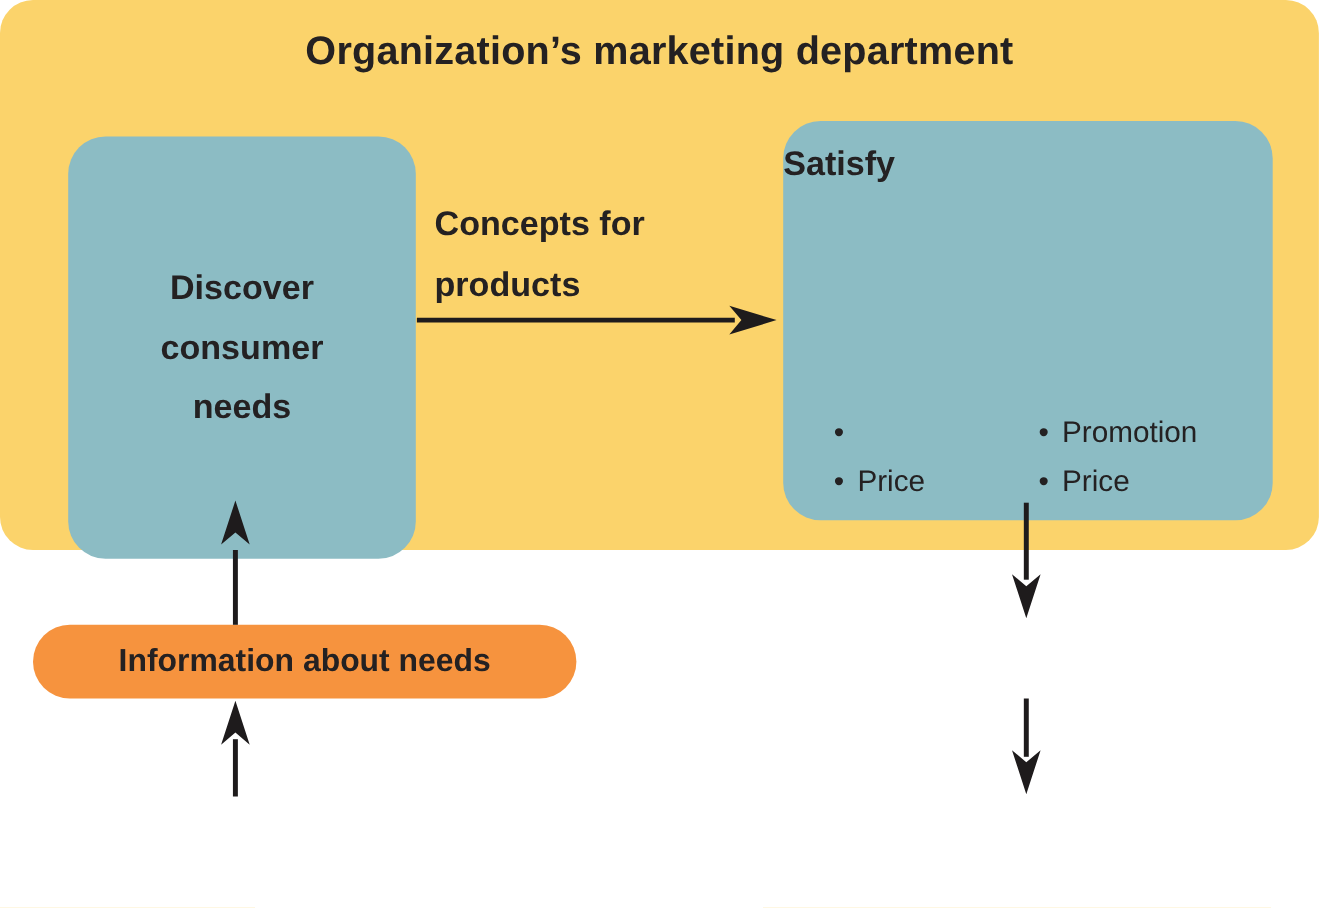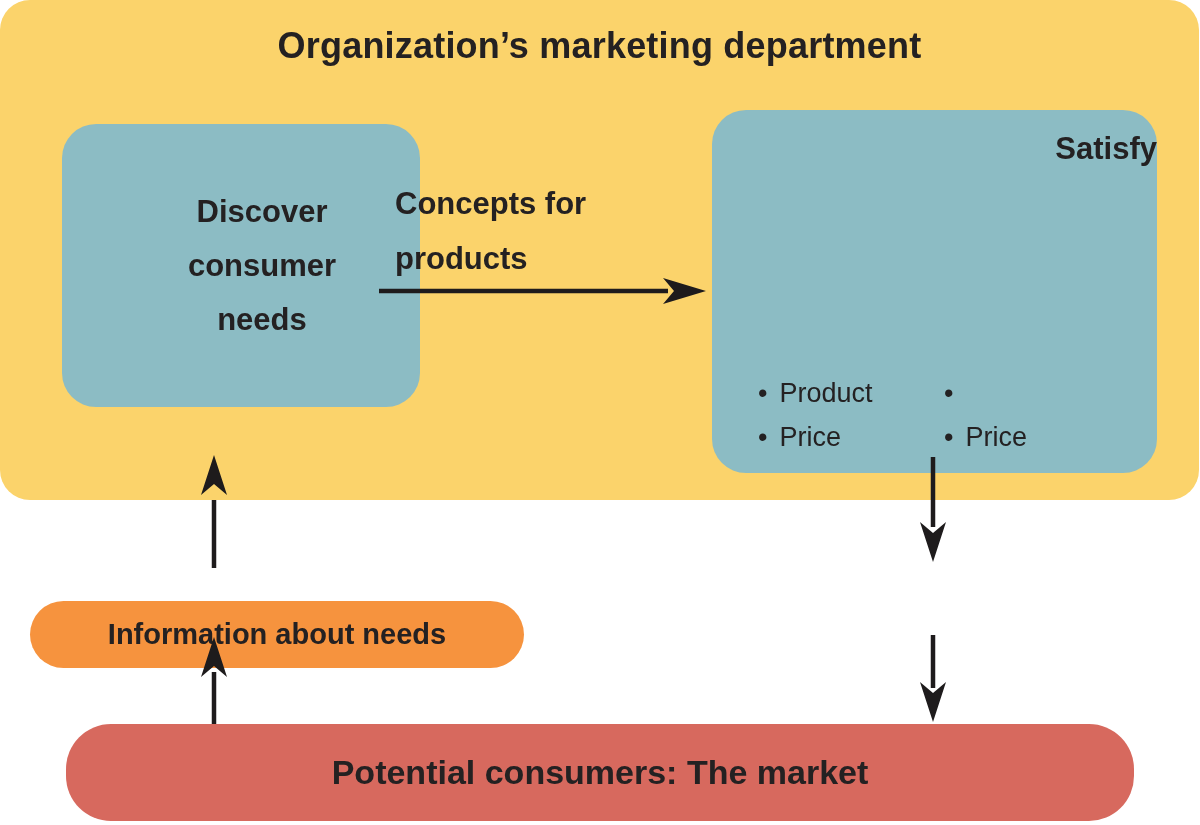--- a/index.html
+++ b/index.html
@@ -19,55 +19,55 @@
   }
   .dept-title{
     position:absolute; left:0; top:24px; width:1199px;
     text-align:center; font-size:36px; font-weight:700; line-height:44px;
     letter-spacing:0.2px;
   }
   .box{
     position:absolute; background:var(--teal); border-radius:34px;
   }
   .discover{
-    left:62px; top:124px; width:316px; height:283px;
-    display:flex; align-items:center; justify-content:center;padding-left:42px;
+    left:62px; top:124px; width:316px; height:384px;
+    display:flex; align-items:center; justify-content:center;
   }
   .discover-label{
     width:220px; text-align:center;
     font-size:31px; font-weight:700; line-height:54px;
   }
   .concepts-label{
     position:absolute; left:395px; top:176px; width:300px;
     text-align:left; font-size:31px; font-weight:700; line-height:55px;
   }
   .satisfy{
     left:712px; top:110px; width:445px; height:363px;
   }
   .satisfy-heading{
     position:absolute; left:0; top:17px; width:100%;
-    text-align:right; font-size:31px; font-weight:700; line-height:43px;
+    text-align:left; font-size:31px; font-weight:700; line-height:43px;
   }
   .satisfy-desc{
     position:absolute; left:28px; top:110px; width:310px;
     font-size:27px; font-weight:400; line-height:45px;
   }
   .satisfy-bullets{
     position:absolute; left:46px; top:261px;
     display:grid; grid-template-columns:186px auto; column-gap:0;
     font-size:27px; font-weight:400; line-height:44px;
   }
   .bullet-item{display:flex; align-items:baseline;}
   .bullet-dot{margin-right:12px;}
   .pill{
     position:absolute; height:67px; background:var(--orange); border-radius:34px;
     display:flex; align-items:center; justify-content:center;
     font-size:29px; font-weight:700;
   }
-  .pill-info{left:30px; top:568px; width:494px;margin-top:33px;}
+  .pill-info{left:30px; top:568px; width:494px;}
   .pill-goods{left:704px; top:568px; width:466px;}
   .market{
     position:absolute; left:66px; top:724px; width:1068px; height:97px;
     background:var(--red); border-radius:45px;
     display:flex; align-items:center; justify-content:center;
     font-size:34px; font-weight:700;
   }
   .arrows{
     position:absolute; left:0; top:0; width:1200px; height:825px;
     pointer-events:none; z-index:5;
@@ -90,43 +90,40 @@
 
   <div class="concepts-label">Concepts for products</div>
 
   <div class="box satisfy">
     <div class="satisfy-heading">
       <div>Satisfy</div>
     </div>
     <div class="satisfy-bullets">
       <div class="bullet-item">
         <span class="bullet-dot">•</span>
-        <span>Product</span>
       </div>
       <div class="bullet-item">
         <span class="bullet-dot">•</span>
+        <span>Promotion</span>
       </div>
       <div class="bullet-item">
         <span class="bullet-dot">•</span>
         <span>Price</span>
       </div>
       <div class="bullet-item">
         <span class="bullet-dot">•</span>
         <span>Price</span>
       </div>
     </div>
   </div>
 
   <div class="pill pill-info">
     <span>Information about needs</span>
   </div>
 
-  <div class="market">
-    <span>Potential consumers: The market</span>
-  </div>
 
   <svg class="arrows" viewBox="0 0 1200 825" xmlns="http://www.w3.org/2000/svg">
 
     <g>
       <line x1="379" y1="291" x2="668" y2="291"></line>
       <path d="M706,291 L663,278 L674,291 L663,304 Z"></path>
     </g>
 
     <g>
       <line x1="214" y1="568" x2="214" y2="500"></line>

